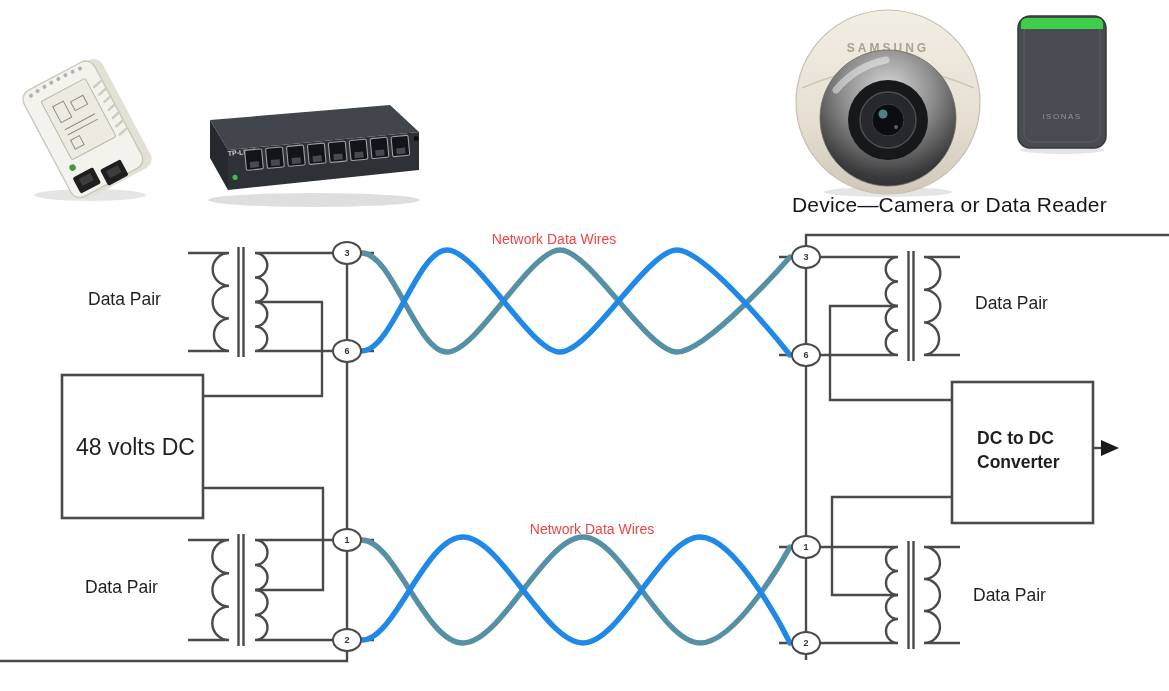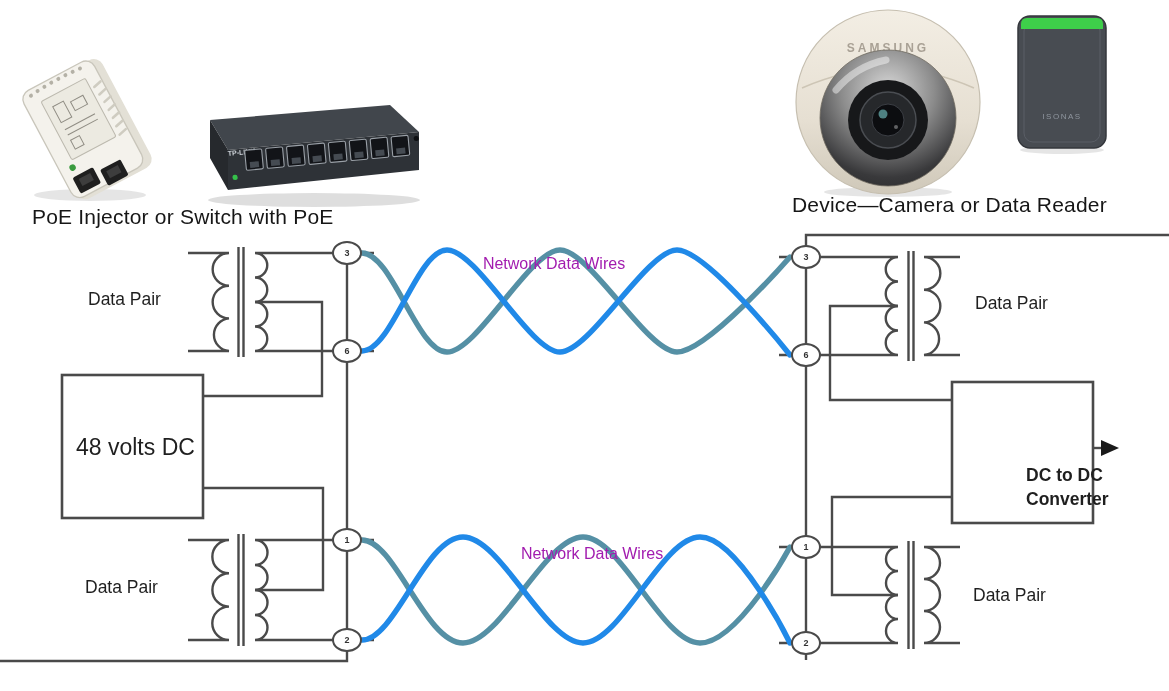--- a/index.html
+++ b/index.html
@@ -1,21 +1,21 @@
 <!DOCTYPE html>
 <html><head>
 <meta charset="utf-8">
 <style>
   html,body{margin:0;padding:0;background:#ffffff;}
   .canvas{position:relative;width:1169px;height:691px;background:#ffffff;overflow:hidden;
           font-family:"Liberation Sans",sans-serif;}
   .abs{position:absolute;}
   .caption{font-size:21px;color:#161616;white-space:nowrap;letter-spacing:.2px;}
   .dlabel{font-size:17.5px;font-weight:normal;color:#1f1f1f;white-space:nowrap;}
-  .wireslabel{font-size:16px;color:#a21caf;white-space:nowrap;margin-top:24px;}
+  .wireslabel{font-size:14px;color:#ef4444;white-space:nowrap;}
   .boxlabel{font-size:17.5px;font-weight:bold;color:#1f1f1f;line-height:1.35;}
   .pin{position:absolute;width:30px;height:24px;border:2px solid #4a4a4a;border-radius:50%;
        background:#ffffff;display:flex;align-items:center;justify-content:center;
        font-size:9px;font-weight:bold;color:#333;box-sizing:border-box;}
   svg{display:block;}
 </style>
 </head>
 <body>
 
 <div class="canvas">
@@ -96,25 +96,24 @@
     </div>
   <div class="pin" style="left:791px;top:631px;">
       <span>2</span>
     </div>
 
   <div class="abs dlabel" style="left:88px;top:289px;">Data Pair</div>
   <div class="abs dlabel" style="left:85px;top:577px;">Data Pair</div>
   <div class="abs dlabel" style="left:975px;top:293px;">Data Pair</div>
   <div class="abs dlabel" style="left:973px;top:585px;">Data Pair</div>
   <div class="abs dlabel" style="left:76px;top:434px;font-size:23px;">48 volts DC</div>
-  <div class="abs boxlabel" style="left:1026px;top:427px;width:95px;margin-top:37px;">DC to DC Converter</div>
+  <div class="abs boxlabel" style="left:977px;top:427px;width:95px;">DC to DC Converter</div>
   <div class="abs wireslabel" style="left:448px;top:231px;width:212px;text-align:center;">Network Data Wires</div>
   <div class="abs wireslabel" style="left:486px;top:521px;width:212px;text-align:center;">Network Data Wires</div>
 
-  <div class="abs caption" style="left:32px;top:205px;">PoE Injector or Switch with PoE</div>
   <div class="abs caption" style="left:792px;top:193px;">Device—Camera or Data Reader</div>
 
   <svg class="abs" style="left:10px;top:52px;" width="165" height="155" viewBox="0 0 165 155">
     <ellipse cx="80" cy="143" rx="56" ry="6" fill="rgba(0,0,0,0.10)"></ellipse>
     <g transform="rotate(-28 80 78)">
       <rect x="38" y="16" width="84" height="122" rx="10" fill="#e3e0d6"></rect>
       <rect x="34" y="14" width="80" height="120" rx="10" fill="#f4f2ec" stroke="#c9c6bb" stroke-width="1.3"></rect>
       <g fill="#b4b1a6">
         <circle cx="44" cy="20" r="2"></circle>
           <circle cx="52" cy="19" r="2"></circle>

